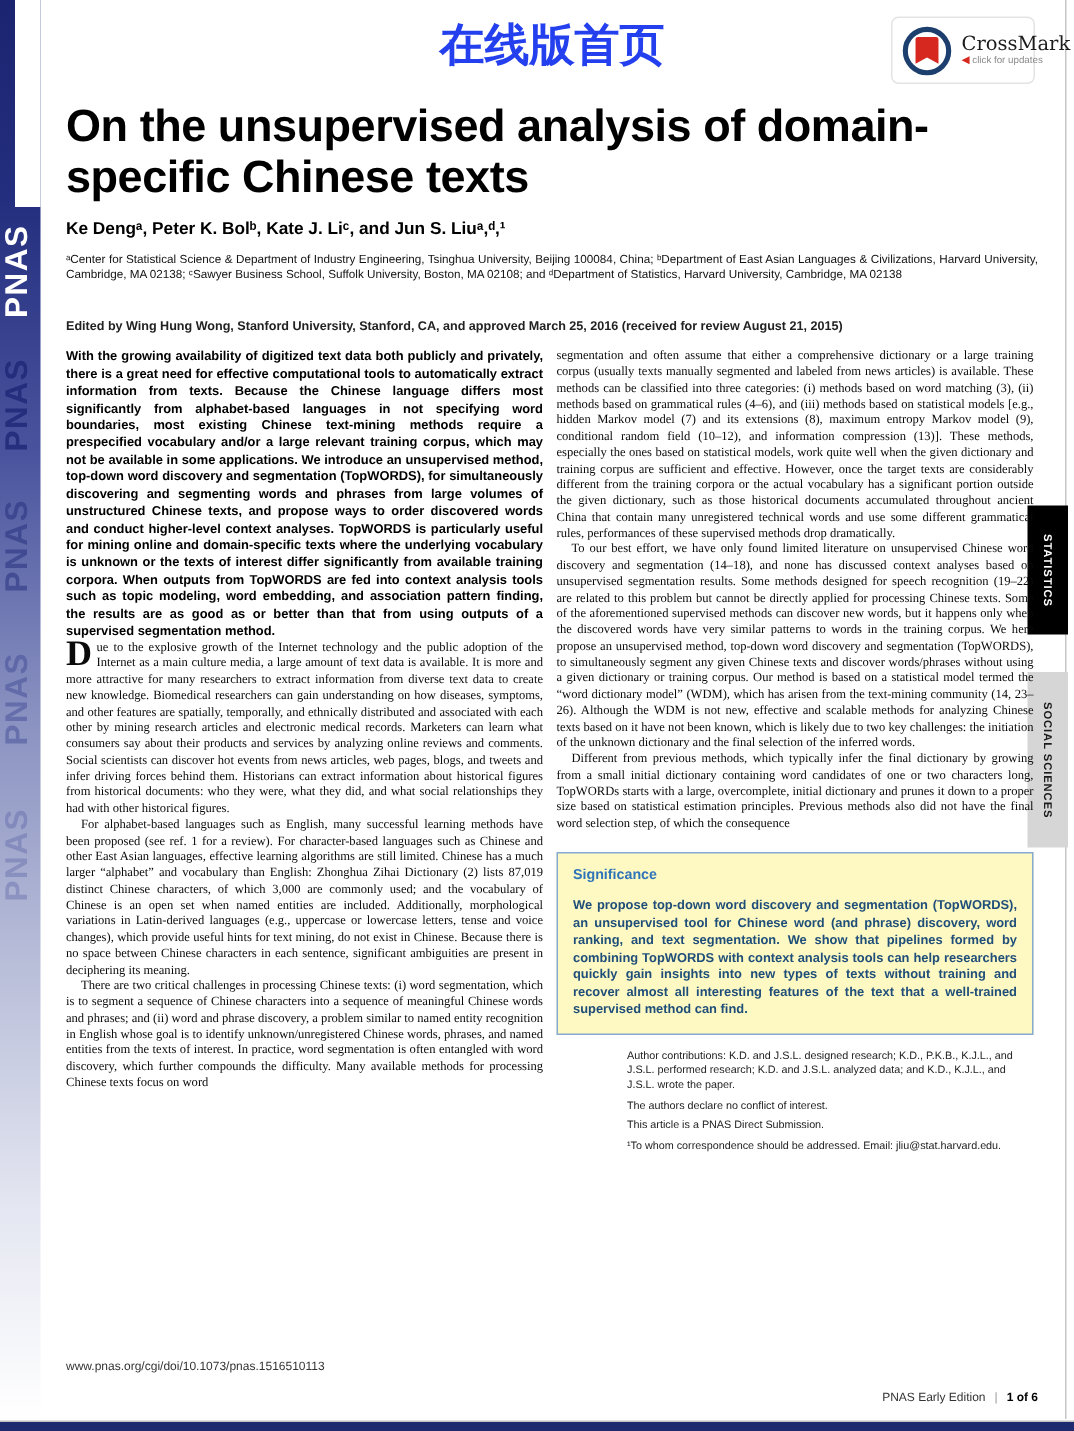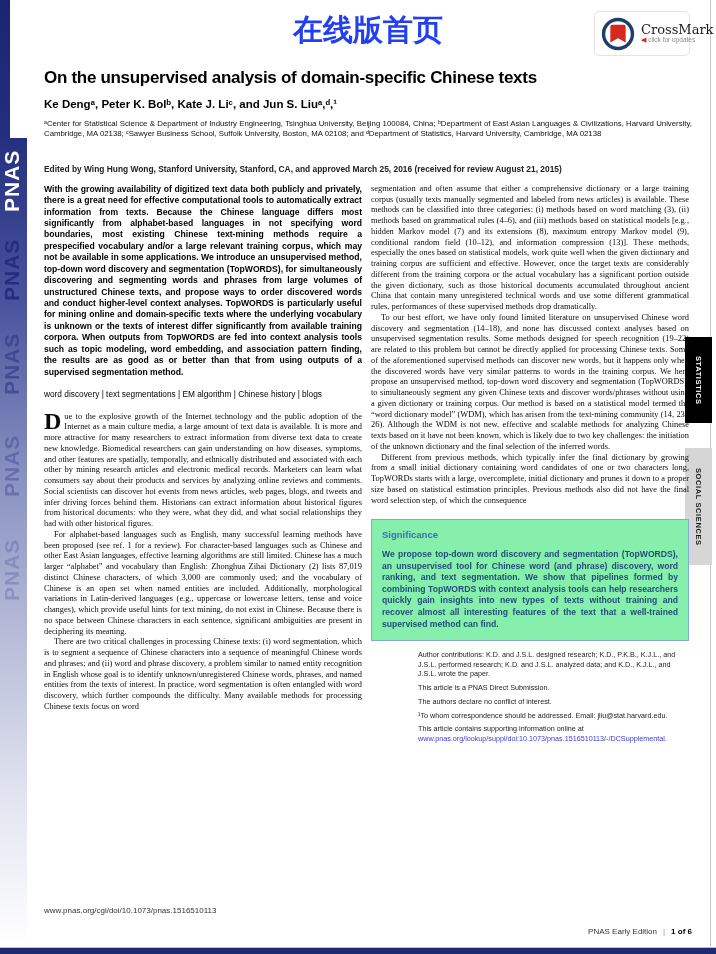--- a/index.html
+++ b/index.html
@@ -53,41 +53,41 @@
     position:absolute; top:11px; right:2px; width:96px; height:45px;
     display:flex; align-items:center; gap:6px; padding:3px 6px;
     background:#fff; border:1px solid #e3e3e3; border-radius:5px; cursor:pointer;
   }
   .cm-logo { width:34px; height:34px; flex:0 0 auto; }
   .cm-name { font-family:"DejaVu Serif", serif; font-size:13px; color:#1c1c1c; line-height:1.05; }
   .cm-tagline { font-size:6.5px; color:#8a8a8a; }
   .cm-arrow { color:#d6281e; font-size:7px; }
 
   .paper-title {
-    margin-top:16px; font-size:17px; font-weight:bold; color:#000;
+    margin-top:16px; font-size:30px; font-weight:bold; color:#000;
     letter-spacing:-0.3px; line-height:1.13; width:620px;
   }
   .authors { margin-top:11px; font-size:11.5px; font-weight:bold; color:#000; }
   .affiliations { margin-top:9px; font-size:7.8px; line-height:1.32; color:#111; text-align:justify; }
   .edited-line { margin-top:24px; font-size:8.4px; font-weight:600; color:#222; }
 
   .cols { margin-top:10px; display:flex; gap:9px; }
   .col { width:318px; font-family:"Liberation Serif", serif; font-size:8.4px; line-height:1.28; text-align:justify; color:#0a0a0a; }
 
   .abstract { font-family:"Liberation Sans", sans-serif; font-weight:bold; font-size:8.6px; line-height:1.33; color:#000; }
   .keywords { font-family:"Liberation Sans", sans-serif; font-size:8.3px; margin:11px 0 12px; color:#000; }
 
   .para { margin:0; }
   .ind { text-indent:10px; }
   .dropcap {
     float:left; font-size:24px; line-height:19px; font-weight:bold;
     padding-right:3px; font-family:"Liberation Serif", serif;
   }
 
-  .sig-box { margin-top:13px; border:1.5px solid #85a9d0; background:#86efac; padding:9px 10px 10px; }
+  .sig-box { margin-top:13px; border:1.5px solid #85a9d0; background:#fef9c3; padding:9px 10px 10px; }
   .sig-title { font-family:"Liberation Sans", sans-serif; color:#2e74b8; font-weight:bold; font-size:9.5px; margin-bottom:8px; }
   .sig-body { font-family:"Liberation Sans", sans-serif; color:#1f4e79; font-weight:bold; font-size:8.6px; line-height:1.34; text-align:justify; }
 
   .footnotes { margin-top:9px; font-family:Liberation Sans, sans-serif; font-size:7.2px; line-height:1.35; color:#222; text-align:left;margin-left:47px; }
   .fn { margin-bottom:4px; }
   .link { color:#3a3ad0; text-decoration:none; cursor:pointer; }
 
   .footer {
     position:absolute; left:44px; width:648px; top:906px;
     display:flex; justify-content:space-between; align-items:flex-start;
@@ -134,44 +134,40 @@
 
     <h1 class="paper-title">On the unsupervised analysis of domain-specific Chinese texts</h1>
     <div class="authors">Ke Dengᵃ, Peter K. Bolᵇ, Kate J. Liᶜ, and Jun S. Liuᵃ,ᵈ,¹</div>
     <div class="affiliations">ᵃCenter for Statistical Science &amp; Department of Industry Engineering, Tsinghua University, Beijing 100084, China; ᵇDepartment of East Asian Languages &amp; Civilizations, Harvard University, Cambridge, MA 02138; ᶜSawyer Business School, Suffolk University, Boston, MA 02108; and ᵈDepartment of Statistics, Harvard University, Cambridge, MA 02138</div>
     <div class="edited-line">Edited by Wing Hung Wong, Stanford University, Stanford, CA, and approved March 25, 2016 (received for review August 21, 2015)</div>
 
     <div class="cols">
 
       <div class="col">
         <p class="abstract">With the growing availability of digitized text data both publicly and privately, there is a great need for effective computational tools to automatically extract information from texts. Because the Chinese language differs most significantly from alphabet-based languages in not specifying word boundaries, most existing Chinese text-mining methods require a prespecified vocabulary and/or a large relevant training corpus, which may not be available in some applications. We introduce an unsupervised method, top-down word discovery and segmentation (TopWORDS), for simultaneously discovering and segmenting words and phrases from large volumes of unstructured Chinese texts, and propose ways to order discovered words and conduct higher-level context analyses. TopWORDS is particularly useful for mining online and domain-specific texts where the underlying vocabulary is unknown or the texts of interest differ significantly from available training corpora. When outputs from TopWORDS are fed into context analysis tools such as topic modeling, word embedding, and association pattern finding, the results are as good as or better than that from using outputs of a supervised segmentation method.</p>
-        <p class="keywords">word discovery | text segmentations | EM algorithm | Chinese history | blogs</p>
         <p class="para"><span class="dropcap">D</span><span>ue to the explosive growth of the Internet technology and the public adoption of the Internet as a main culture media, a large amount of text data is available. It is more and more attractive for many researchers to extract information from diverse text data to create new knowledge. Biomedical researchers can gain understanding on how diseases, symptoms, and other features are spatially, temporally, and ethnically distributed and associated with each other by mining research articles and electronic medical records. Marketers can learn what consumers say about their products and services by analyzing online reviews and comments. Social scientists can discover hot events from news articles, web pages, blogs, and tweets and infer driving forces behind them. Historians can extract information about historical figures from historical documents: who they were, what they did, and what social relationships they had with other historical figures.</span></p>
         <p class="para ind">For alphabet-based languages such as English, many successful learning methods have been proposed (see ref. 1 for a review). For character-based languages such as Chinese and other East Asian languages, effective learning algorithms are still limited. Chinese has a much larger “alphabet” and vocabulary than English: Zhonghua Zihai Dictionary (2) lists 87,019 distinct Chinese characters, of which 3,000 are commonly used; and the vocabulary of Chinese is an open set when named entities are included. Additionally, morphological variations in Latin-derived languages (e.g., uppercase or lowercase letters, tense and voice changes), which provide useful hints for text mining, do not exist in Chinese. Because there is no space between Chinese characters in each sentence, significant ambiguities are present in deciphering its meaning.</p>
         <p class="para ind">There are two critical challenges in processing Chinese texts: (i) word segmentation, which is to segment a sequence of Chinese characters into a sequence of meaningful Chinese words and phrases; and (ii) word and phrase discovery, a problem similar to named entity recognition in English whose goal is to identify unknown/unregistered Chinese words, phrases, and named entities from the texts of interest. In practice, word segmentation is often entangled with word discovery, which further compounds the difficulty. Many available methods for processing Chinese texts focus on word</p>
       </div>
 
       <div class="col">
         <p class="para">segmentation and often assume that either a comprehensive dictionary or a large training corpus (usually texts manually segmented and labeled from news articles) is available. These methods can be classified into three categories: (i) methods based on word matching (3), (ii) methods based on grammatical rules (4–6), and (iii) methods based on statistical models [e.g., hidden Markov model (7) and its extensions (8), maximum entropy Markov model (9), conditional random field (10–12), and information compression (13)]. These methods, especially the ones based on statistical models, work quite well when the given dictionary and training corpus are sufficient and effective. However, once the target texts are considerably different from the training corpora or the actual vocabulary has a significant portion outside the given dictionary, such as those historical documents accumulated throughout ancient China that contain many unregistered technical words and use some different grammatical rules, performances of these supervised methods drop dramatically.</p>
         <p class="para ind">To our best effort, we have only found limited literature on unsupervised Chinese word discovery and segmentation (14–18), and none has discussed context analyses based on unsupervised segmentation results. Some methods designed for speech recognition (19–22) are related to this problem but cannot be directly applied for processing Chinese texts. Some of the aforementioned supervised methods can discover new words, but it happens only when the discovered words have very similar patterns to words in the training corpus. We here propose an unsupervised method, top-down word discovery and segmentation (TopWORDS), to simultaneously segment any given Chinese texts and discover words/phrases without using a given dictionary or training corpus. Our method is based on a statistical model termed the “word dictionary model” (WDM), which has arisen from the text-mining community (14, 23–26). Although the WDM is not new, effective and scalable methods for analyzing Chinese texts based on it have not been known, which is likely due to two key challenges: the initiation of the unknown dictionary and the final selection of the inferred words.</p>
         <p class="para ind">Different from previous methods, which typically infer the final dictionary by growing from a small initial dictionary containing word candidates of one or two characters long, TopWORDs starts with a large, overcomplete, initial dictionary and prunes it down to a proper size based on statistical estimation principles. Previous methods also did not have the final word selection step, of which the consequence</p>
 
         <div class="sig-box">
           <div class="sig-title">Significance</div>
           <div class="sig-body">We propose top-down word discovery and segmentation (TopWORDS), an unsupervised tool for Chinese word (and phrase) discovery, word ranking, and text segmentation. We show that pipelines formed by combining TopWORDS with context analysis tools can help researchers quickly gain insights into new types of texts without training and recover almost all interesting features of the text that a well-trained supervised method can find.</div>
         </div>
 
         <div class="footnotes">
           <div class="fn">Author contributions: K.D. and J.S.L. designed research; K.D., P.K.B., K.J.L., and J.S.L. performed research; K.D. and J.S.L. analyzed data; and K.D., K.J.L., and J.S.L. wrote the paper.</div>
+          <div class="fn">The authors declare no conflict of interest.</div>
           <div class="fn">This article is a PNAS Direct Submission.</div>
-          <div class="fn">The authors declare no conflict of interest.</div>
           <div class="fn">¹To whom correspondence should be addressed. Email: jliu@stat.harvard.edu.</div>
-          <div class="fn">
-            <span>This article contains supporting information online at </span><span class="link">www.pnas.org/lookup/suppl/doi:10.1073/pnas.1516510113/-/DCSupplemental.</span>
-          </div>
         </div>
       </div>
 
     </div>
   </div>
 
   <div class="footer">
     <span>www.pnas.org/cgi/doi/10.1073/pnas.1516510113</span>
     <span class="footer-right">
       <span>PNAS Early Edition</span>

